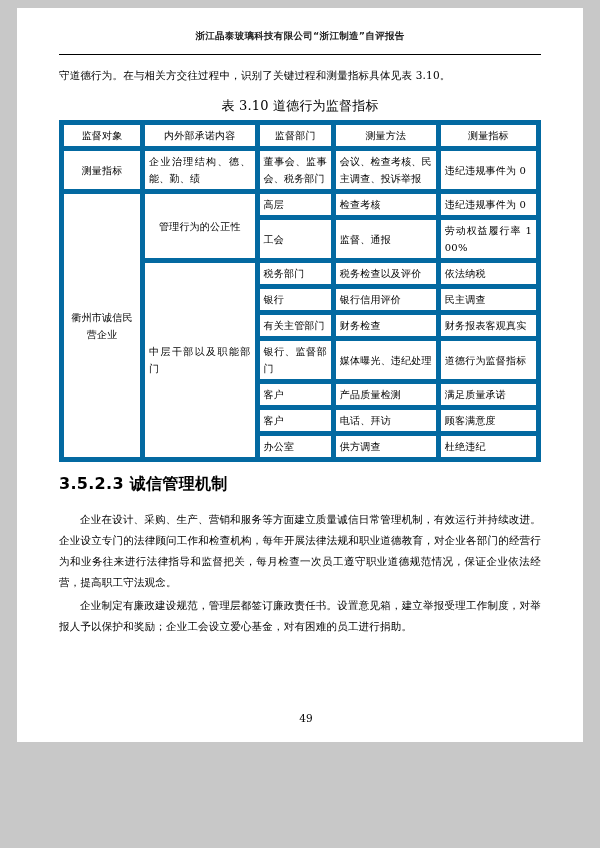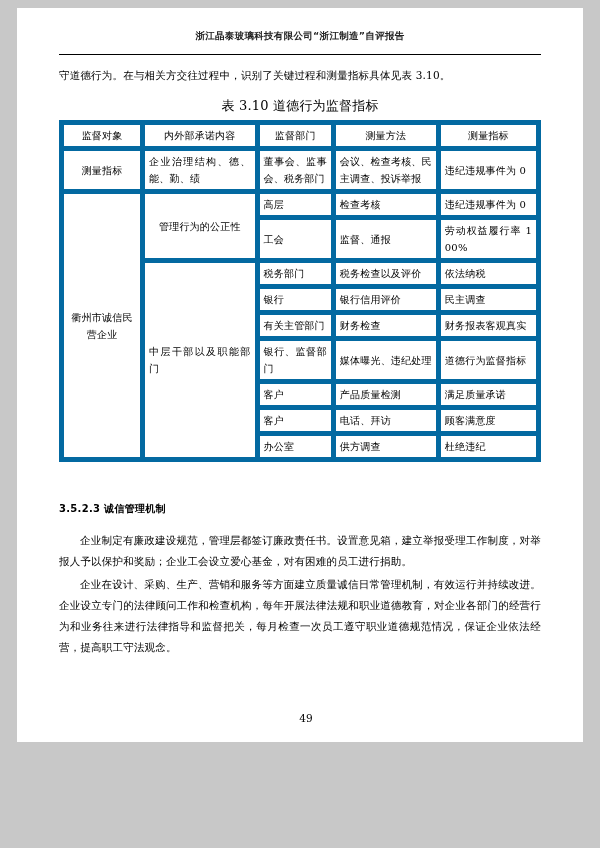--- a/index.html
+++ b/index.html
@@ -73,23 +73,23 @@
     word-break: break-all;
     margin-left: 35px;
   }
   td.ctr { text-align: center; }
   td.just { text-align: justify; text-justify: inter-ideograph; }
   td.mid-v { vertical-align: middle; }
   td.top-v { vertical-align: top; }
 
   h3.section-heading {
     font-family: "DejaVu Sans", sans-serif;
-    font-size: 10px;
+    font-size: 16px;
     font-weight: bold;
-    margin: 40px 0 14px 0;
+    margin: 12px 0 14px 0;
     letter-spacing: 0.3px;
   }
 
   .page-number {
     position: absolute;
     bottom: 18px;
     left: 12px;
     right: 0;
     text-align: center;
     font-size: 10.5px;
@@ -187,18 +187,18 @@
       <tr>
         <td>办公室</td>
         <td>供方调查</td>
         <td>杜绝违纪</td>
       </tr>
     </tbody>
   </table>
 
   <h3 class="section-heading">3.5.2.3 诚信管理机制</h3>
 
+  <p class="body-text indent">企业在设计、采购、生产、营销和服务等方面建立质量诚信日常管理机制，有效运行并持续改进。企业设立专门的法律顾问工作和检查机构，每年开展法律法规和职业道德教育，对企业各部门的经营行为和业务往来进行法律指导和监督把关，每月检查一次员工遵守职业道德规范情况，保证企业依法经营，提高职工守法观念。</p>
   <p class="body-text indent">企业制定有廉政建设规范，管理层都签订廉政责任书。设置意见箱，建立举报受理工作制度，对举报人予以保护和奖励；企业工会设立爱心基金，对有困难的员工进行捐助。</p>
-  <p class="body-text indent">企业在设计、采购、生产、营销和服务等方面建立质量诚信日常管理机制，有效运行并持续改进。企业设立专门的法律顾问工作和检查机构，每年开展法律法规和职业道德教育，对企业各部门的经营行为和业务往来进行法律指导和监督把关，每月检查一次员工遵守职业道德规范情况，保证企业依法经营，提高职工守法观念。</p>
 
   <div class="page-number">49</div>
 
 </div>
 
 </body></html>

